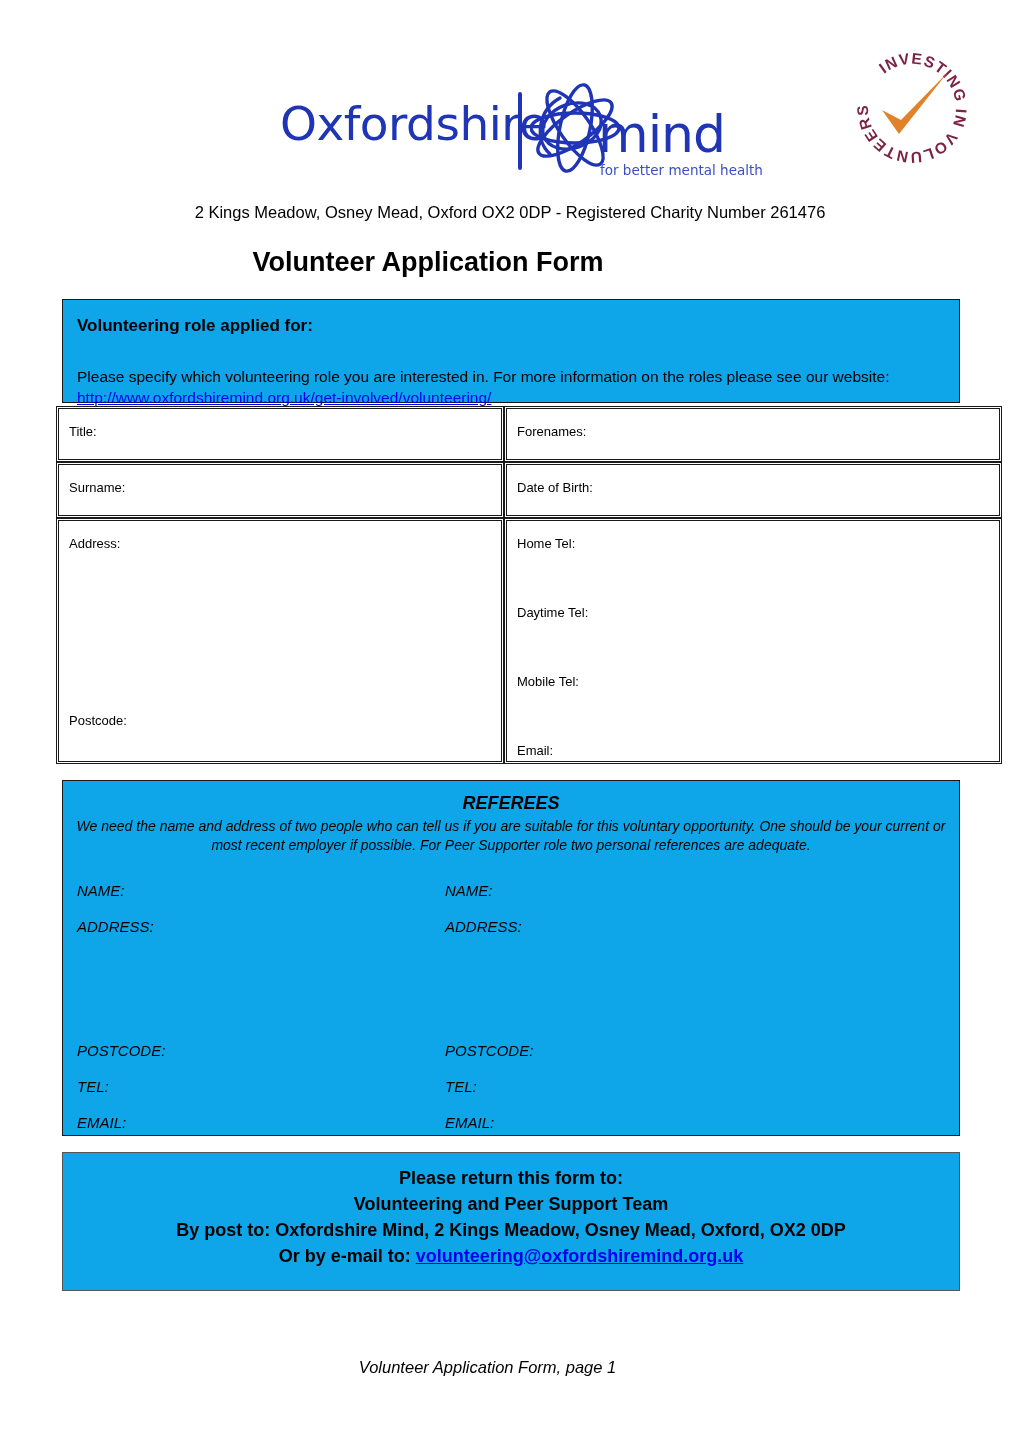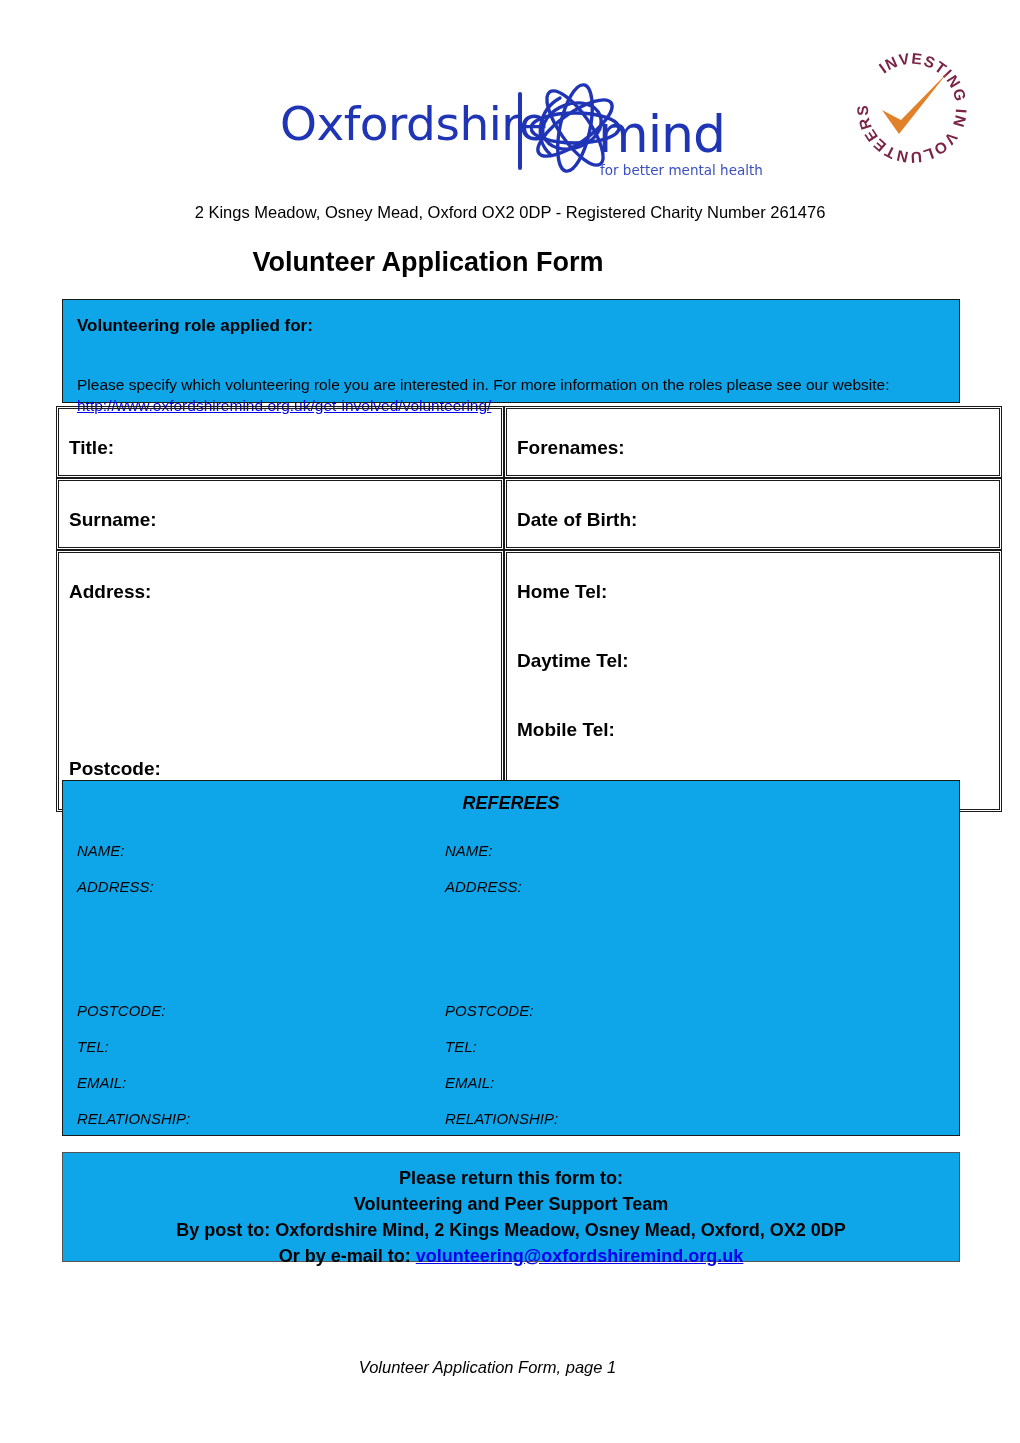--- a/index.html
+++ b/index.html
@@ -117,21 +117,21 @@
     height: 104px;
     border: 1.5px solid #1a1a1a;
     padding: 14px 14px 0 14px;
   }
   .role-title {
     font-size: 17px;
     font-weight: bold;
     line-height: 24px;
   }
   .role-desc {
-    margin-top: 36px;
+    margin-top: 28px;
     font-size: 15.5px;
     line-height: 21px;
   }
   .link {
     color: #0000ee;
     text-decoration: underline;
   }
 
   
   .details-table {
@@ -139,23 +139,23 @@
     left: 56px;
     top: 406px;
     width: 914px;
     border-collapse: separate;
     border-spacing: 0;
     table-layout: fixed;
   }
   .details-table td {
     border: 3px double #1a1a1a;
     vertical-align: top;
-    padding: 28px 0 0 10px;
-    font-size: 19px;
-    font-weight: bold;
+    padding: 12px 0 0 10px;
+    font-size: 13px;
+    font-weight: normal;
     line-height: 21px;
   }
   .details-table td.col-left { width: 432px; }
   .details-table td.col-right { width: 482px; }
   .row-short td { height: 38px; }
   .row-tall td { height: 228px; }
   .cell-inner { position: relative; height: 100%; }
   .cell-bottom {
     position: absolute;
     left: 0;
@@ -199,21 +199,21 @@
   .ref-col.left { left: 2px; }
   .ref-col.right { left: 370px; }
   .ref-field { height: 36px; }
   .ref-field.tall { height: 124px; }
 
   
   .return-box {
     left: 62px;
     top: 1152px;
     width: 898px;
-    height: 110px;
+    height: 139px;
     border: 1.5px solid #555555;
     padding: 12px 0 0 0;
     text-align: center;
   }
   .return-line {
     font-size: 18px;
     font-weight: bold;
     line-height: 26px;
   }
 
@@ -293,20 +293,21 @@
       <div class="stack-line">Daytime Tel:</div>
       <div class="stack-line">Mobile Tel:</div>
       <div class="stack-line">Email:</div>
     </td>
   </tr>
 </tbody>
   </table>
 
 <div class="box referees-box">
   <div class="ref-title">REFEREES</div>
+  <div class="ref-desc">We need the name and address of two people who can tell us if you are suitable for this voluntary opportunity. One should be your current or most recent employer if possible.  For Peer Supporter role two personal references are adequate.</div>
 
   <div class="ref-cols">
     <div class="ref-col left">
       <div class="ref-field">NAME:</div>
       <div class="ref-field tall">ADDRESS:</div>
       <div class="ref-field">POSTCODE:</div>
       <div class="ref-field">TEL:</div>
       <div class="ref-field">EMAIL:</div>
       <div class="ref-field">RELATIONSHIP:</div>
     </div>

